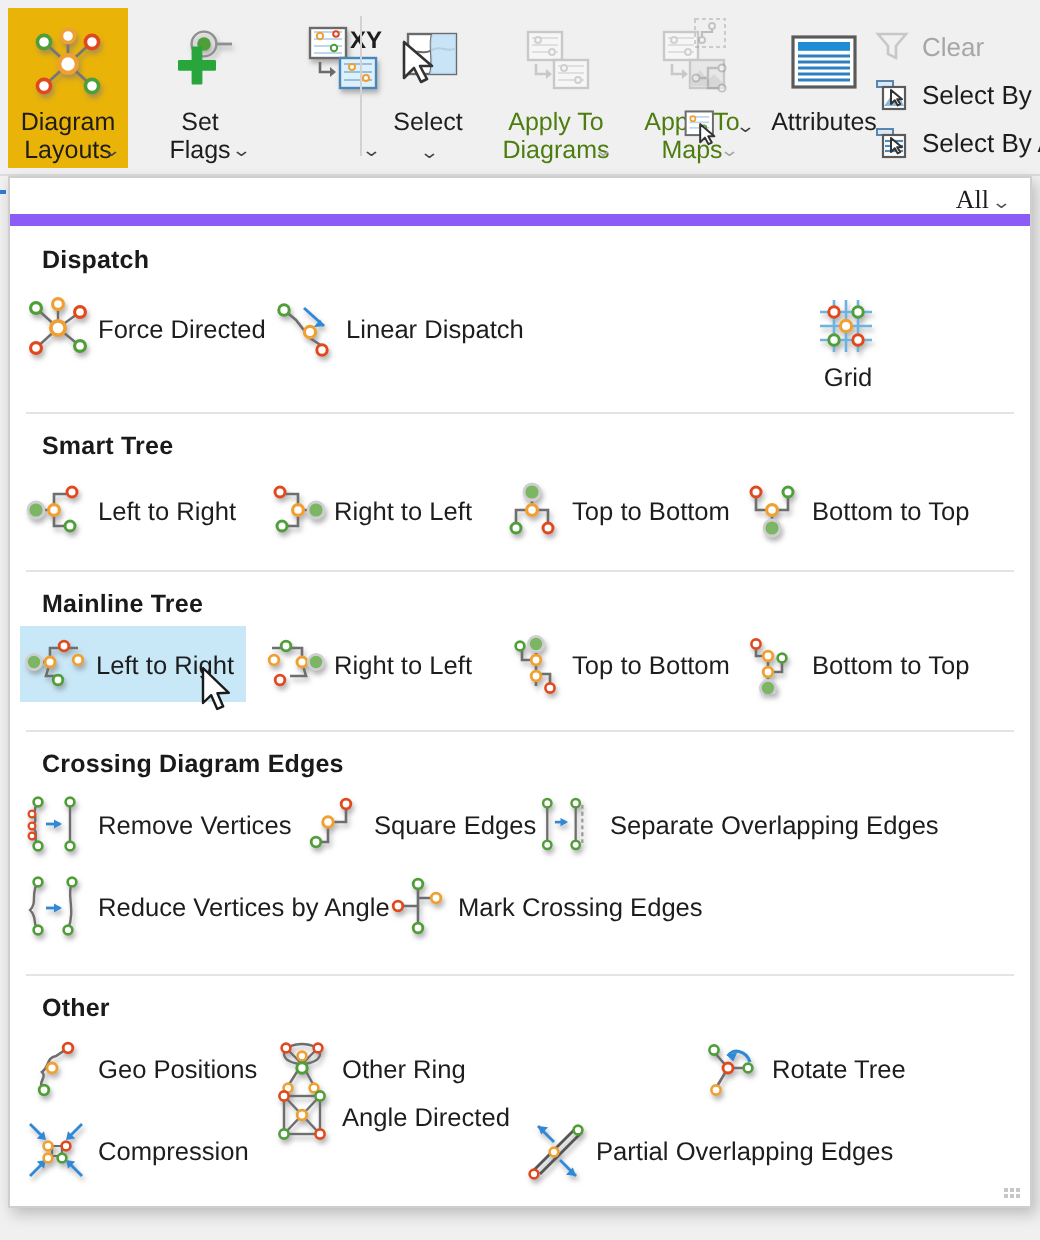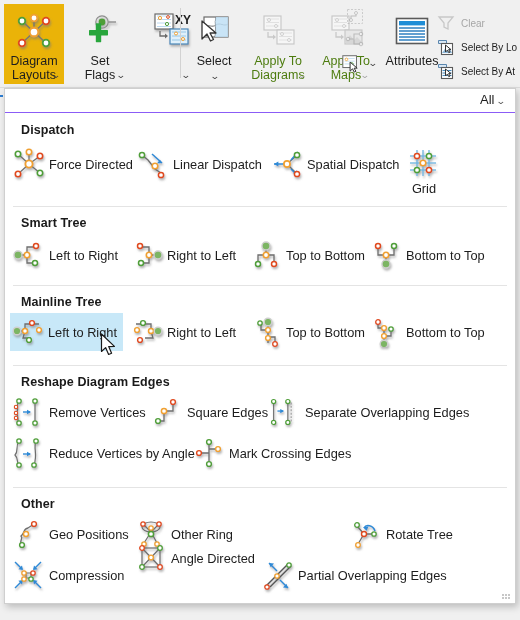--- a/index.html
+++ b/index.html
@@ -76,38 +76,39 @@
 
   
   .rb-small {
     position: absolute;
     display: flex;
     align-items: center;
     cursor: default;
     user-select: none;
   }
   .rb-small .s-glyph { width: 20px; height: 18px; display:flex; align-items:center; justify-content:center; }
-  .rb-small .s-lbl { font-size: 10px; color: #1d1d1d; margin-left: 5px; white-space: nowrap; }
+  .rb-small .s-lbl { font-size: 13px; color: #1d1d1d; margin-left: 5px; white-space: nowrap; }
   .rb-small.disabled .s-lbl { color: #a6a6a6; }
 
   
   .gallery {
     position: absolute;
     left: 4px; top: 88px;
     width: 512px;
     height: 516px;
     background: #ffffff;
     border: 1px solid #cfcfcf;
     box-shadow: 2px 3px 7px rgba(0,0,0,0.22);
   }
 
   .gallery-head {
     position: relative;
     height: 24px;
-    border-bottom: 1px solid #8b5cf6;
+    border-bottom: 6px solid #8b5cf6;
+    font-family: Liberation Serif, serif;
   }
   .all-filter {
     position: absolute;
     right: 10px; top: 3px;
     font-size: 13px;
     color: #1d1d1d;
     cursor: default;
     user-select: none;
   }
   .all-filter .caret { margin-left: 3px; color: #555; }
@@ -443,42 +444,20 @@
               <path d="M16 6 L26 15" stroke="#2e8ad6" stroke-width="1.5"></path>
               <path d="M26 15 l-5.2 0.6 l3.2 -3.8 z" fill="#2e8ad6"></path>
               <circle cx="6" cy="7" r="2.6" fill="#fff" stroke="#4f9e39" stroke-width="1.5"></circle>
               <circle cx="19" cy="18" r="2.8" fill="#fff" stroke="#f0a030" stroke-width="1.6"></circle>
               <circle cx="25" cy="27" r="2.6" fill="#fff" stroke="#e04a1f" stroke-width="1.5"></circle>
             </svg>
           </span>
           <span class="txt">Linear Dispatch</span>
         </div>
 
-        <div class="item" style="left:264px;top:32px;">
-          <span class="ico">
-            <svg width="34" height="32" viewBox="0 0 34 32" filter="url(#sh)">
-              <g stroke="#6e6e6e" stroke-width="1.2">
-                <line x1="17" y1="16" x2="26" y2="8"></line>
-                  <line x1="17" y1="16" x2="26" y2="25"></line>
-              </g>
-              <g stroke="#2e8ad6" stroke-width="1.5" fill="none">
-                <path d="M14 16 H4"></path>
-                  <path d="M21 12 L28 4"></path>
-                  <path d="M21 21 L28 28"></path>
-              </g>
-              <path d="M4 16 l4.4 -2.5 v5 z" fill="#2e8ad6"></path>
-              <path d="M28 4 l-0.6 5 l-3.8 -3.2 z" fill="#2e8ad6"></path>
-              <path d="M28 28 l-4.6 -2.2 l3.4 -3.5 z" fill="#2e8ad6"></path>
-              <circle cx="17" cy="16" r="3.1" fill="#fff" stroke="#f0a030" stroke-width="1.7"></circle>
-              <circle cx="27" cy="7" r="2.6" fill="#fff" stroke="#4f9e39" stroke-width="1.5"></circle>
-              <circle cx="27" cy="26" r="2.6" fill="#fff" stroke="#e04a1f" stroke-width="1.5"></circle>
-            </svg>
-          </span>
-          <span class="txt">Spatial Dispatch</span>
-        </div>
 
         <div class="item" style="left:400px;top:32px;flex-direction:column;">
           <span class="ico">
             <svg width="34" height="32" viewBox="0 0 34 32" filter="url(#sh)">
               <g stroke="#6db3e0" stroke-width="1.3">
                 <line x1="11" y1="3" x2="11" y2="29"></line>
                   <line x1="17" y1="3" x2="17" y2="29"></line>
                 <line x1="23" y1="3" x2="23" y2="29"></line>
                 <line x1="4" y1="9" x2="30" y2="9"></line>
                   <line x1="4" y1="16" x2="30" y2="16"></line>
@@ -608,21 +587,21 @@
               <circle cx="9" cy="5" r="2.3" fill="#fff" stroke="#e04a1f" stroke-width="1.3"></circle>
               <circle cx="15" cy="27" r="3.8" fill="#7cb563" stroke="#cfcfcf" stroke-width="1.4"></circle>
             </svg>
           </span>
           <span class="txt">Bottom to Top</span>
         </div>
         <div class="section-rule" style="top:78px;"></div>
       </div>
 
       <div class="section" style="top:254px;height:122px;">
-        <div class="section-title" style="top:8px;">Reshape Diagram Edges</div>
+        <div class="section-title" style="top:8px;">Crossing Diagram Edges</div>
 
         <div class="item" style="left:6px;top:26px;">
           <span class="ico">
             <svg width="36" height="32" viewBox="0 0 36 32" filter="url(#sh)">
               <path d="M8 5 C4 10, 9 14, 5 17 C9 21, 5 23, 8 27" fill="none" stroke="#6e6e6e" stroke-width="1.2"></path>
               <circle cx="8" cy="5" r="2.2" fill="#fff" stroke="#4f9e39" stroke-width="1.3"></circle>
               <circle cx="8" cy="27" r="2.2" fill="#fff" stroke="#4f9e39" stroke-width="1.3"></circle>
               <circle cx="5" cy="11" r="1.7" fill="#fff" stroke="#e04a1f" stroke-width="1.1"></circle>
               <circle cx="5" cy="17" r="1.7" fill="#fff" stroke="#e04a1f" stroke-width="1.1"></circle>
               <circle cx="5" cy="22" r="1.7" fill="#fff" stroke="#e04a1f" stroke-width="1.1"></circle>

